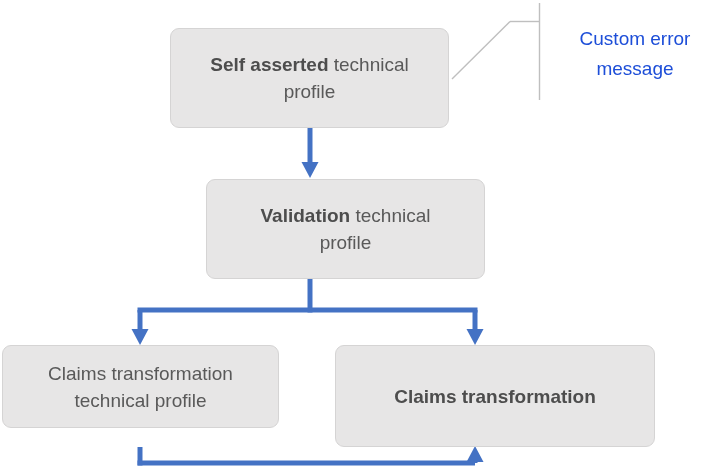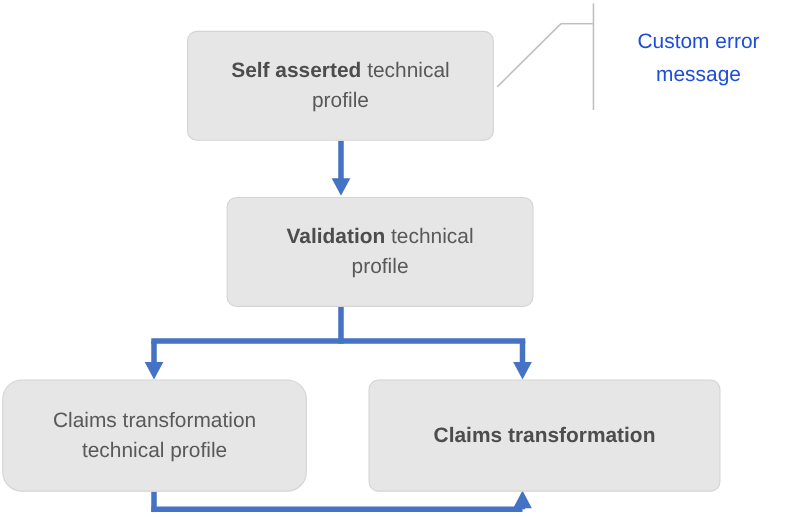--- a/index.html
+++ b/index.html
@@ -48,21 +48,21 @@
     color: #595959;
     font-size: 19px;
     line-height: 27px;
     padding: 4px 26px;
   }
   .node .txt { display: block; }
   .node b { font-weight: bold; color: #4d4d4d; }
 
   #node-self-asserted   { left: 170px; top: 28px;  width: 279px; height: 100px; }
   #node-validation      { left: 170px; top: 179px; width: 279px; height: 100px; margin-left: 36px; }
-  #node-claims-left     { left: 2px;   top: 345px; width: 277px; height: 102px; border-radius: 18px; }
+  #node-claims-left     { left: 2px;   top: 345px; width: 277px; height: 83px; }
   #node-claims-right    { left: 335px; top: 345px; width: 320px; height: 102px; }
 
   
   #callout-label {
     position: absolute;
     z-index: 2;
     left: 560px;
     top: 24px;
     width: 150px;
     text-align: center;

